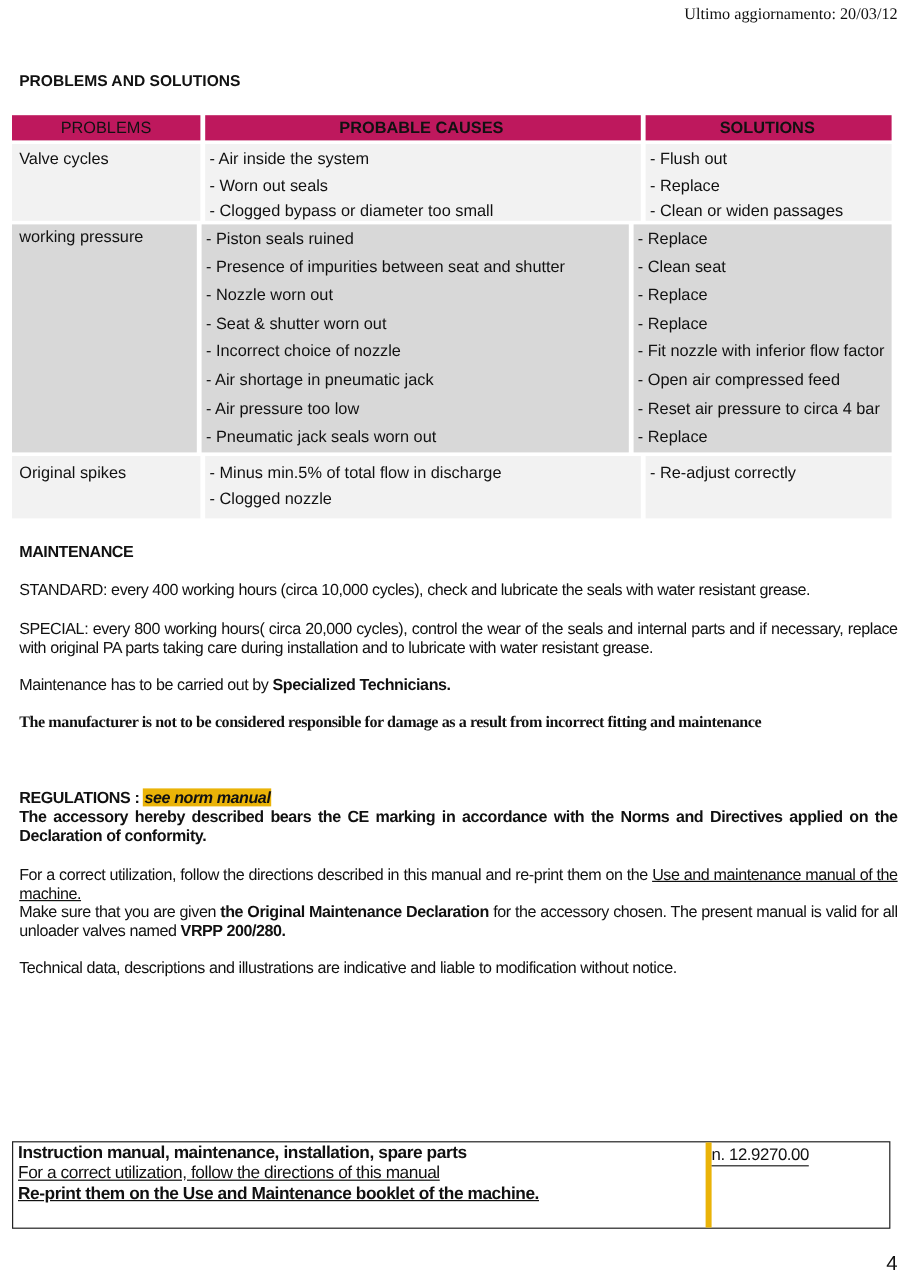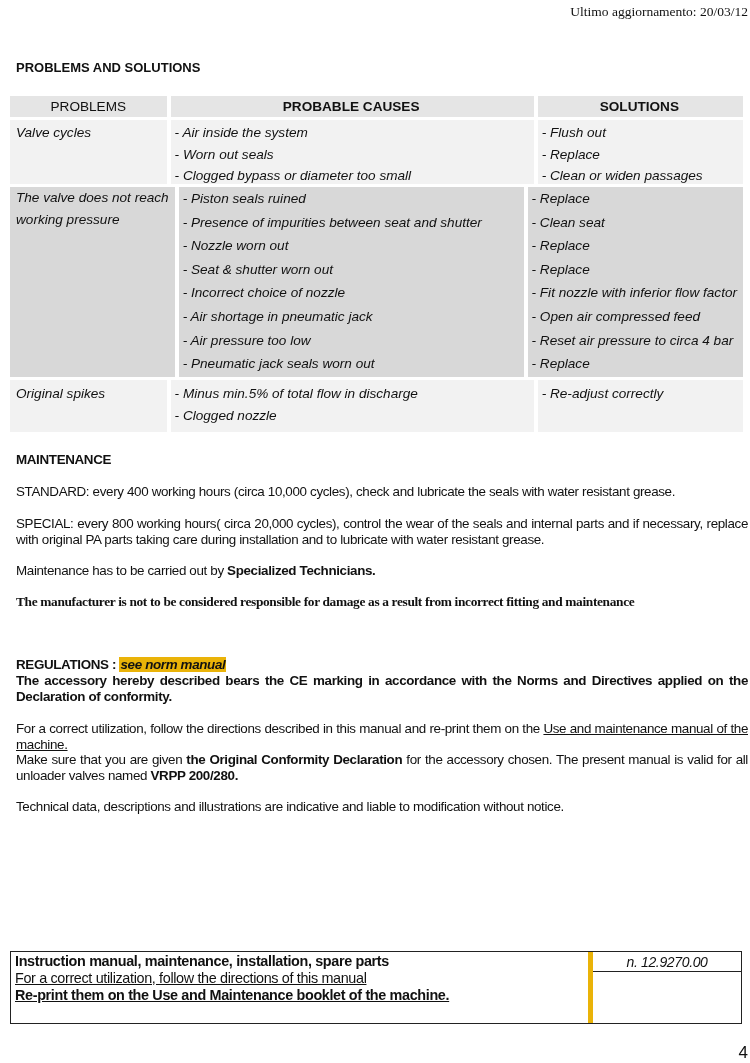--- a/index.html
+++ b/index.html
@@ -21,47 +21,47 @@
   }
 
   
   .ps-table { position: absolute; left: 10px; top: 96px; width: 733px; }
   .ps-row { display: flex; gap: 4px; margin-bottom: 3px; }
   .ps-cell { box-sizing: border-box; padding: 0 6px; font-size: 13.6px; }
   .c1 { width: 166px; }
   .c2 { width: 386px; padding-left: 4px; }
   .c3 { width: 218px; padding-left: 4px; }
   .ps-head .ps-cell {
-    background: #e5e5e5; height: 21px; line-height: 22px; text-align: center;
+    background: #be185d; height: 21px; line-height: 22px; text-align: center;
     font-size: 13.6px;
   }
   .ps-head .c2, .ps-head .c3 { font-weight: bold; }
   .row-light .ps-cell { background: #f2f2f2; }
   .row-dark .ps-cell { background: #d8d8d8; }
-  .ps-line { display: block; line-height: 21.5px; white-space: nowrap; font-style: italic; }
+  .ps-line { display: block; line-height: 21.5px; white-space: nowrap; }
   .row-dark .ps-line { line-height: 23.6px; }
   .row-dark .c1 .ps-line { line-height: 22px; }
   .row1 .ps-cell { height: 64px; padding-top: 2px; }
   .row2 .ps-cell { height: 190px; padding-top: 0; }
   .row3 .ps-cell { height: 52px; padding-top: 3px; }
 
   
   .para { position: absolute; left: 16px; width: 732px; font-size: 13.4px; line-height: 16px; }
   .justify { text-align: justify; text-align-last: left; }
   .bold { font-weight: bold; }
   .underline { text-decoration: underline; }
   .hl { background: #eab308; font-style: italic; padding: 0 1px; }
 
   
   .footer-box {
     position: absolute; left: 10px; top: 951px; width: 732px; height: 73px;
     border: 1px solid #222; box-sizing: border-box; display: flex;
   }
   .footer-left { width: 582px; border-right: 5px solid #eab308; padding: 1px 4px; box-sizing: border-box; }
-  .footer-right { flex: 1; display: flex; flex-direction: column; font-style: italic; }
+  .footer-right { flex: 1; display: flex; flex-direction: row; }
   .footer-code { height: 19px; border-bottom: 1px solid #222; text-align: center; font-size: 14px; line-height: 20px; }
   .footer-line { font-size: 14.4px; line-height: 17px; white-space: nowrap; }
   .page-num { position: absolute; right: 2px; top: 1043px; font-size: 17px; }
 </style>
 </head>
 <body>
 
 <div class="header-date serif">Ultimo aggiornamento: 20/03/12</div>
 
 <div class="section-title sans">PROBLEMS AND SOLUTIONS</div>
@@ -84,21 +84,20 @@
     </div>
     <div class="ps-cell c3">
       <span class="ps-line">- Flush out</span>
       <span class="ps-line">- Replace</span>
       <span class="ps-line">- Clean or widen passages</span>
     </div>
   </div>
 
   <div class="ps-row row-dark row2">
     <div class="ps-cell c1">
-      <span class="ps-line">The valve does not reach</span>
       <span class="ps-line">working pressure</span>
     </div>
     <div class="ps-cell c2">
       <span class="ps-line">- Piston seals ruined</span>
       <span class="ps-line">- Presence of impurities between seat and  shutter</span>
       <span class="ps-line">- Nozzle worn out</span>
       <span class="ps-line">- Seat &amp; shutter worn out</span>
       <span class="ps-line">- Incorrect choice of nozzle</span>
       <span class="ps-line">- Air shortage in pneumatic jack</span>
       <span class="ps-line">- Air pressure too low</span>
@@ -132,21 +131,21 @@
 
 <div class="para narrow bold" style="top:452px;">MAINTENANCE</div>
 <div class="para narrow" style="top:484px;">STANDARD: every 400 working hours (circa 10,000 cycles), check and lubricate the seals with water resistant grease.</div>
 <div class="para narrow justify" style="top:516px;">SPECIAL: every 800 working hours( circa 20,000 cycles), control the wear of the seals and internal parts and if necessary, replace with original PA parts taking care during installation and to lubricate with water resistant grease.</div>
 <div class="para narrow" style="top:563px;"><span>Maintenance has to be carried out by </span><span class="bold">Specialized Technicians.</span></div>
 <div class="para narrow bold justify" style="top:594px;font-family:Liberation Serif, serif;">The manufacturer is not to be considered responsible for damage as a result from incorrect fitting and maintenance</div>
 
 <div class="para narrow" style="top:657px;"><span class="bold">REGULATIONS : </span><span class="bold hl">see norm manual</span></div>
 <div class="para narrow bold justify" style="top:673px;">The accessory hereby described bears the CE marking in accordance with the Norms and Directives applied on the Declaration of conformity.</div>
 <div class="para narrow justify" style="top:721px;"><span>For a correct utilization, follow the directions described in this manual and re-print them on the </span><span class="underline">Use and maintenance manual of the</span><span> </span><span class="underline">machine.</span></div>
-<div class="para narrow justify" style="top:752px;"><span>Make sure that you are given </span><span class="bold">the Original Conformity Declaration</span><span> for the accessory chosen. The present manual is valid for all unloader valves named </span><span class="bold">VRPP 200/280.</span></div>
+<div class="para narrow justify" style="top:752px;"><span>Make sure that you are given </span><span class="bold">the Original Maintenance Declaration</span><span> for the accessory chosen. The present manual is valid for all unloader valves named </span><span class="bold">VRPP 200/280.</span></div>
 <div class="para narrow" style="top:799px;">Technical data, descriptions and illustrations are indicative and liable to modification without notice.</div>
 
 <div class="footer-box narrow">
   <div class="footer-left">
     <div class="footer-line bold">Instruction manual, maintenance, installation, spare parts</div>
     <div class="footer-line underline">For a correct utilization, follow the directions of this manual</div>
     <div class="footer-line bold underline">Re-print them on the Use and Maintenance booklet of the machine.</div>
   </div>
   <div class="footer-right">
     <div class="footer-code sans">n. 12.9270.00</div>

